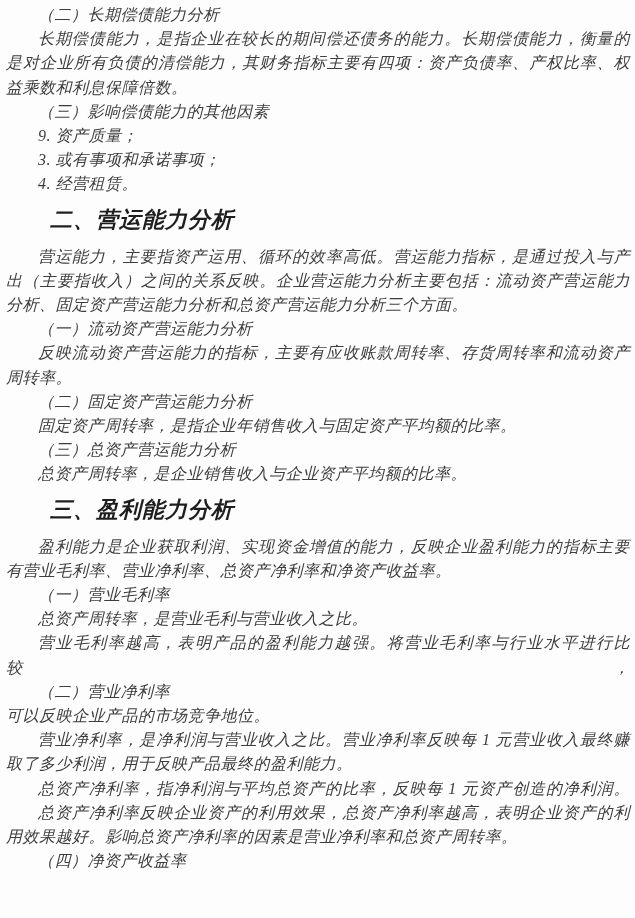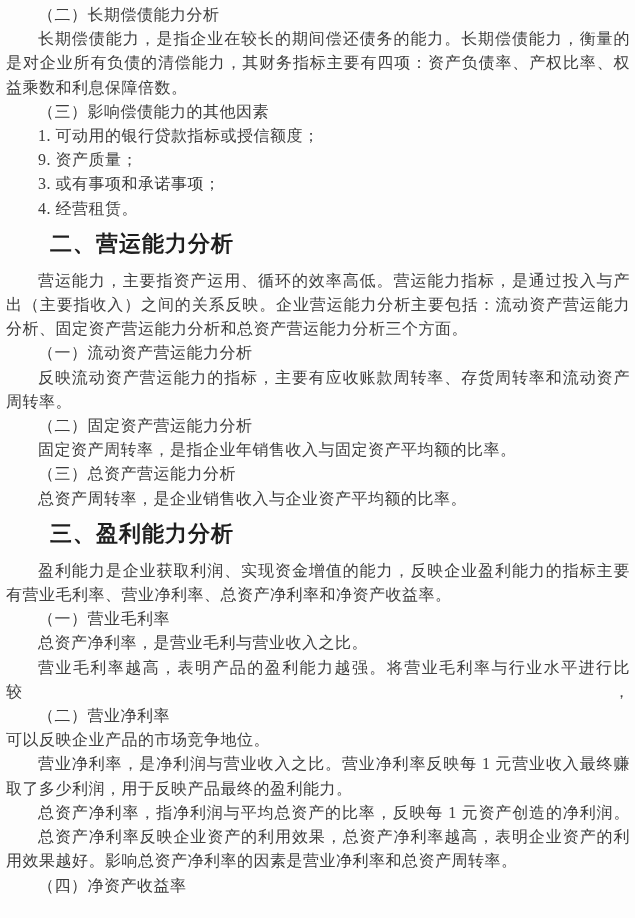--- a/index.html
+++ b/index.html
@@ -10,20 +10,21 @@
     width: 635px;
     height: 918px;
     background: #fdfdfd;
     overflow: hidden;
   }
   .page {
     box-sizing: border-box;
     width: 635px;
     height: 918px;
     padding: 3px 5px 0 6px;
+    font-style: italic;
   }
   .line {
     font-family: "Liberation Serif", "DejaVu Serif", serif;
     font-size: 16px;
     line-height: 24.2px;
     letter-spacing: 0.5px;
     color: #3d3d3d;
     text-align: left;
   }
   .line.indent,
@@ -48,40 +49,39 @@
 </style>
 </head>
 <body>
 
 <div class="page">
     <div class="line sub">（二）长期偿债能力分析</div>
     <div class="line body fill indent">长期偿债能力，是指企业在较长的期间偿还债务的能力。长期偿债能力，衡量的</div>
     <div class="line body fill">是对企业所有负债的清偿能力，其财务指标主要有四项：资产负债率、产权比率、权</div>
     <div class="line body">益乘数和利息保障倍数。</div>
     <div class="line sub">（三）影响偿债能力的其他因素</div>
-    <div class="line li">1. 可动用的银行贷款指标或授信额度；</div>
     <div class="line li">9. 资产质量；</div>
     <div class="line li">3. 或有事项和承诺事项；</div>
     <div class="line li">4. 经营租赁。</div>
     <div class="line h2">二、营运能力分析</div>
     <div class="line body fill indent">营运能力，主要指资产运用、循环的效率高低。营运能力指标，是通过投入与产</div>
     <div class="line body fill">出（主要指收入）之间的关系反映。企业营运能力分析主要包括：流动资产营运能力</div>
     <div class="line body">分析、固定资产营运能力分析和总资产营运能力分析三个方面。</div>
     <div class="line sub">（一）流动资产营运能力分析</div>
     <div class="line body fill indent">反映流动资产营运能力的指标，主要有应收账款周转率、存货周转率和流动资产</div>
     <div class="line body">周转率。</div>
     <div class="line sub">（二）固定资产营运能力分析</div>
     <div class="line body indent">固定资产周转率，是指企业年销售收入与固定资产平均额的比率。</div>
     <div class="line sub">（三）总资产营运能力分析</div>
     <div class="line body indent">总资产周转率，是企业销售收入与企业资产平均额的比率。</div>
     <div class="line h2">三、盈利能力分析</div>
     <div class="line body fill indent">盈利能力是企业获取利润、实现资金增值的能力，反映企业盈利能力的指标主要</div>
     <div class="line body">有营业毛利率、营业净利率、总资产净利率和净资产收益率。</div>
     <div class="line sub">（一）营业毛利率</div>
-    <div class="line body indent">总资产净利率，是营业毛利与营业收入之比。</div>
+    <div class="line body indent">总资产周转率，是营业毛利与营业收入之比。</div>
     <div class="line body fill indent">营业毛利率越高，表明产品的盈利能力越强。将营业毛利率与行业水平进行比较，</div>
     <div class="line sub">（二）营业净利率</div>
     <div class="line body">可以反映企业产品的市场竞争地位。</div>
     <div class="line body fill indent">营业净利率，是净利润与营业收入之比。营业净利率反映每 1 元营业收入最终赚</div>
     <div class="line body">取了多少利润，用于反映产品最终的盈利能力。</div>
     <div class="line body fill indent">总资产净利率，指净利润与平均总资产的比率，反映每 1 元资产创造的净利润。</div>
     <div class="line body fill indent">总资产净利率反映企业资产的利用效果，总资产净利率越高，表明企业资产的利</div>
     <div class="line body">用效果越好。影响总资产净利率的因素是营业净利率和总资产周转率。</div>
     <div class="line sub">（四）净资产收益率</div>
   </div>

